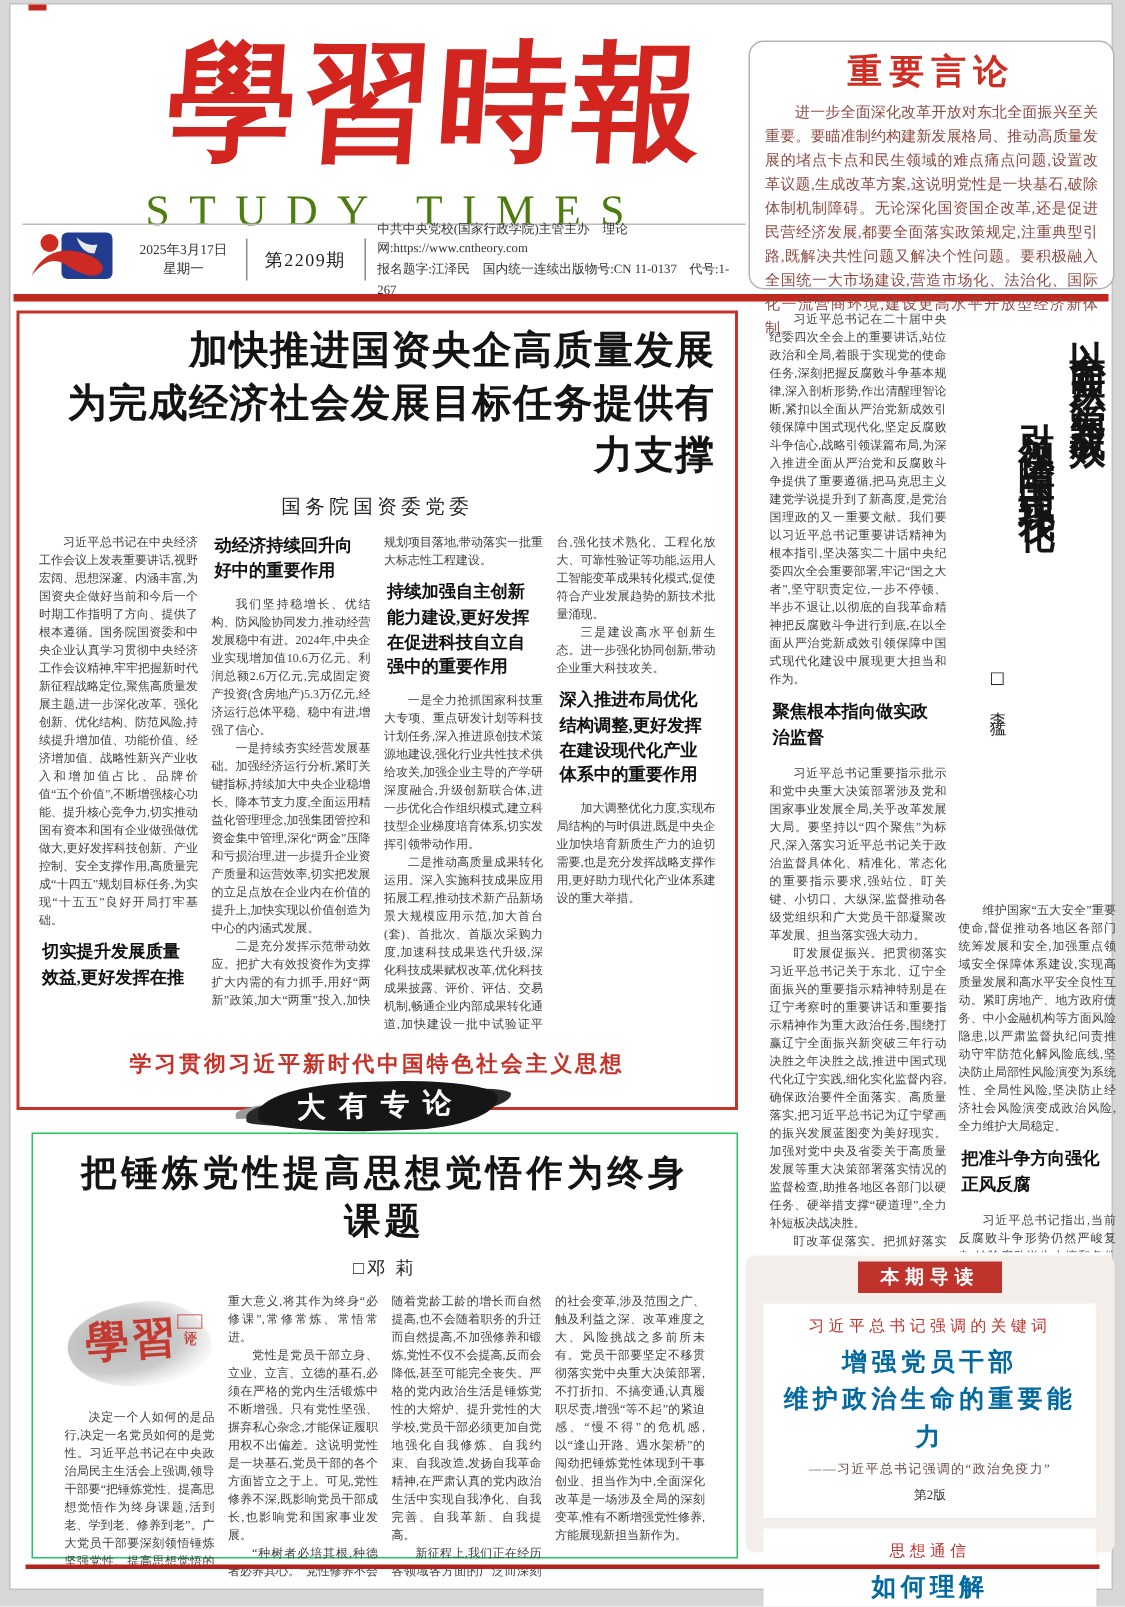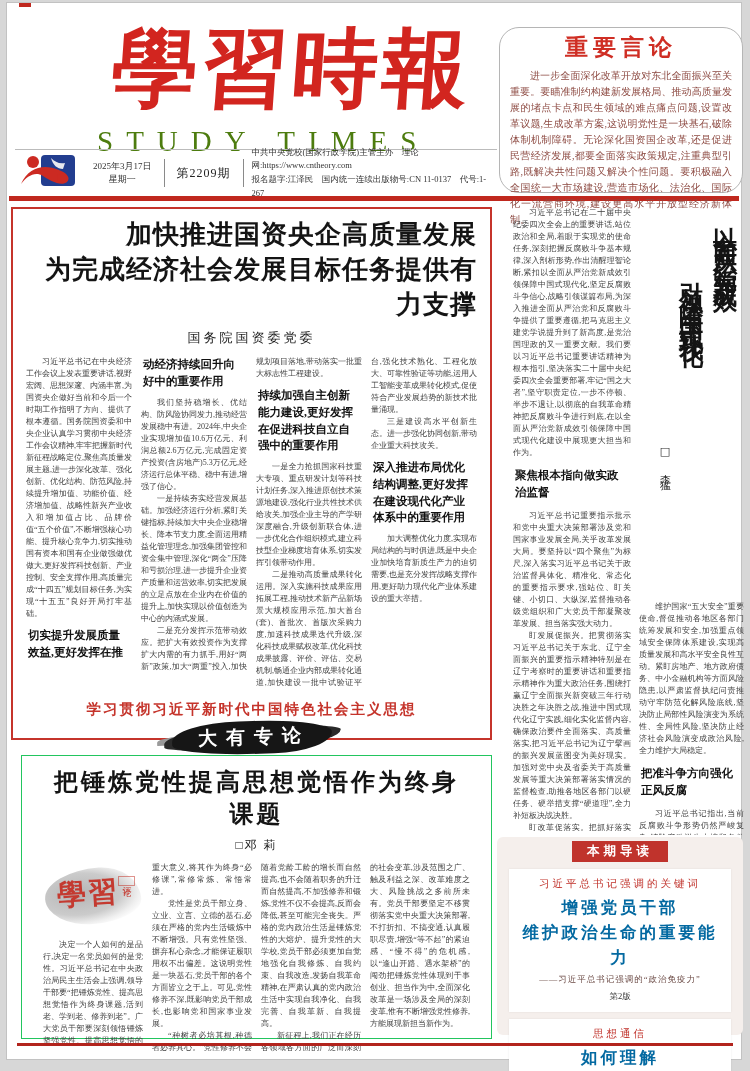--- a/index.html
+++ b/index.html
@@ -17,21 +17,21 @@
     display:flex;align-items:center;gap:8px;padding-top:3px;box-sizing:border-box;}
   .paper-logo{width:66px;height:38px;flex:0 0 auto;position:relative;}
   .date-block{font-size:9px;text-align:center;line-height:1.5;color:#333;flex:0 0 auto;padding:0 4px;}
   .vdiv{width:1px;height:28px;background:#8a8a8a;flex:0 0 auto;}
   .issue-no{font-size:12px;color:#222;flex:0 0 auto;padding:0 4px;letter-spacing:1px;}
   .publisher{font-size:8.5px;color:#333;line-height:1.6;flex:1 1 auto;}
   .red-rule{position:absolute;left:2px;top:193px;width:730px;height:5px;background:#c0281e;}
 
   
   .remarks{position:absolute;left:492px;top:24px;width:244px;height:166px;border:1px solid #b5b5b5;
-    border-radius:20px;box-sizing:border-box;padding:4px 10px 6px;background:#fff;}
+    border-radius:10px;box-sizing:border-box;padding:4px 10px 6px;background:#fff;}
   .remarks-title{text-align:center;color:#cf2e24;font-weight:bold;font-size:23px;letter-spacing:5px;margin:0 0 5px;}
   .remarks-body{font-size:10px;line-height:1.6;color:#8d4a42;text-align:justify;text-indent:2em;margin:0;}
 
   
   .main-box{position:absolute;left:4px;top:204px;width:481px;height:533px;border:2px solid #c5342b;
     box-sizing:border-box;padding:8px 13px 6px;background:#fff;}
   .main-h1{font-size:26px;font-weight:bold;color:#141414;text-align:right;letter-spacing:1px;line-height:1.35;margin:0;font-family:"DejaVu Serif",serif;}
   .main-byline{text-align:center;font-size:13px;color:#222;margin:7px 0 9px;letter-spacing:3px;}
   .cols{height:336px;column-count:4;column-gap:9px;column-fill:auto;font-size:8px;line-height:1.5;
     color:#3f3f3f;text-align:justify;overflow:hidden;}

